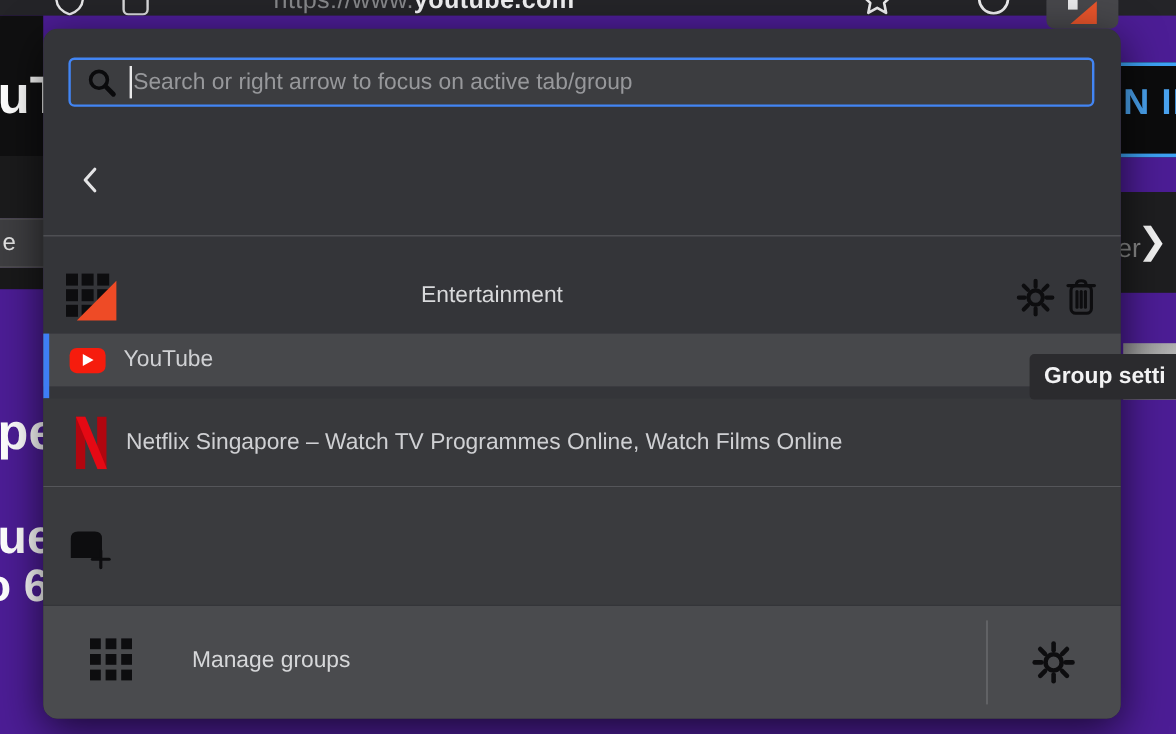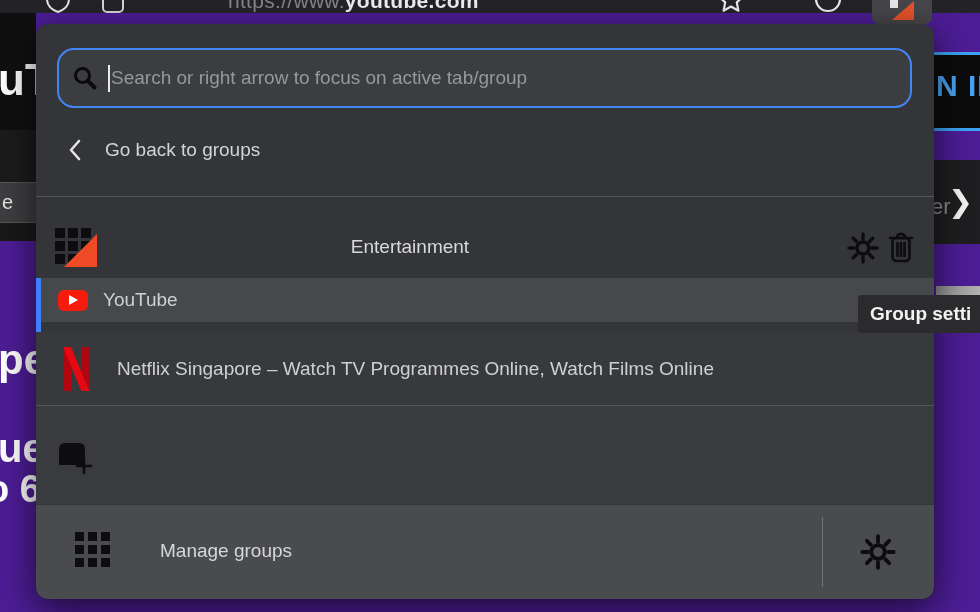--- a/index.html
+++ b/index.html
@@ -32,21 +32,21 @@
   .signin-frag span { position:absolute; left:2px; top:14px; color:#4aa3f0; font-weight:700; font-size:30px; letter-spacing:1px; white-space:nowrap; }
   .chevband { position:absolute; left:934px; top:160px; width:46px; height:84px; background:#1e1e20; z-index:1; }
   .frag-er { position:absolute; left:931px; top:194px; color:#8a8a8a; font-size:22px; font-weight:400; z-index:1; }
   .scroll-chev { position:absolute; left:948px; top:184px; color:#f4f4f4; font-size:30px; font-weight:400; z-index:2; }
   .thumb-frag { position:absolute; left:936px; top:286px; width:44px; height:47px; background:linear-gradient(135deg,#8f8f8f,#cfcfcf); z-index:3; }
 
   
   .popup { position:absolute; left:36px; top:24px; width:898px; height:575px; background:#343539; border-radius:12px; z-index:10; box-shadow:0 10px 36px rgba(0,0,0,.65); overflow:hidden; }
   .divider { position:absolute; left:0; width:898px; height:1px; background:#55565a; }
 
-  .search-box { position:absolute; left:21px; top:24px; width:855px; height:60px; background:#3c3d40; border:2px solid #4285f4; border-radius:17px; display:flex; align-items:center; }
+  .search-box { position:absolute; left:21px; top:24px; width:855px; height:41px; background:#3c3d40; border:2px solid #4285f4; border-radius:5px; display:flex; align-items:center; }
   .search-box svg { margin-left:13px; flex:0 0 auto; }
   .caret { width:2px; height:27px; background:#e9e9ea; margin-left:10px; }
   .placeholder { color:#97989b; font-size:19px; margin-left:1px; white-space:nowrap; }
 
   .goback-row { position:absolute; left:0; top:100px; width:898px; height:52px; display:flex; align-items:center; }
   .goback-row svg { margin-left:31px; }
   .goback-label { margin-left:22px; color:#d3d4d6; font-size:19px; }
 
   .group-header { position:absolute; left:0; top:194px; width:898px; height:60px; }
   .group-icon { position:absolute; left:19px; top:10px; width:44px; height:39px; }
@@ -56,21 +56,21 @@
   .group-title { position:absolute; left:0; top:0; width:748px; height:60px; text-align:center; line-height:58px; color:#d8d9db; font-size:19px; }
   .group-actions { position:absolute; right:20px; top:0; height:60px; display:flex; align-items:center; gap:9px; }
 
   .tab-row { position:absolute; left:0; width:898px; display:flex; align-items:center; }
   .tab-row.active { top:254px; height:44px; background:#47484b; }
   .tab-row.active::before { content:""; position:absolute; left:0; top:0; width:5px; height:54px; background:#3e7ef6; }
   .tab-row.netflix { top:308px; height:73px; background:#38393c; }
   .yt-icon { margin-left:22px; width:30px; height:21px; background:#f61c0d; border-radius:6px; position:relative; flex:0 0 auto; }
   .yt-icon::after { content:""; position:absolute; left:11px; top:5.5px; width:0; height:0; border-left:9px solid #fff; border-top:5px solid transparent; border-bottom:5px solid transparent; }
   .nf-icon { margin-left:27px; flex:0 0 auto; }
-  .tab-label { margin-left:28px; color:#cfd0d3; font-size:19px; white-space:nowrap; overflow:hidden; }
+  .tab-label { margin-left:16px; color:#cfd0d3; font-size:19px; white-space:nowrap; overflow:hidden; }
   .tab-row.active .tab-label { margin-left:15px; }
 
   .newtab-row { position:absolute; left:0; top:382px; width:898px; height:98px; background:#3a3b3e; display:flex; align-items:center; }
   .newtab-row svg { margin-left:17px; }
   .newtab-label { margin-left:16px; color:#d2d3d5; font-size:19px; }
 
   .footer { position:absolute; left:0; top:481px; width:898px; height:94px; background:#4a4b4e; border-radius:0 0 12px 12px; }
   .mg-grid { position:absolute; left:39px; top:27px; display:grid; grid-template-columns:repeat(3,9px); grid-auto-rows:9px; gap:4px; }
   .mg-grid i { background:#0d0d0f; }
   .mg-label { position:absolute; left:88px; top:0; height:94px; line-height:92px; color:#d6d7d9; font-size:19px;margin-left:36px; }
@@ -134,21 +134,20 @@
           <line x1="15.8" y1="15.8" x2="22.5" y2="22.5" stroke-width="4"></line>
         </svg>
       <div class="caret"></div>
       <span class="placeholder">Search or right arrow to focus on active tab/group</span>
     </div>
 
     <div class="goback-row">
       <svg width="16" height="24" viewBox="0 0 16 24" fill="none" stroke="#e4e4e6" stroke-width="2.6" stroke-linecap="round" stroke-linejoin="round">
           <polyline points="12,3 4,12 12,21"></polyline>
         </svg>
-      <span class="goback-label">Go back to groups</span>
     </div>
 
     <div class="divider" style="top:172px;"></div>
 
     <div class="group-header">
       <div class="group-icon">
         <div class="gi-grid">
             <i></i>
             <i></i>
             <i></i>

